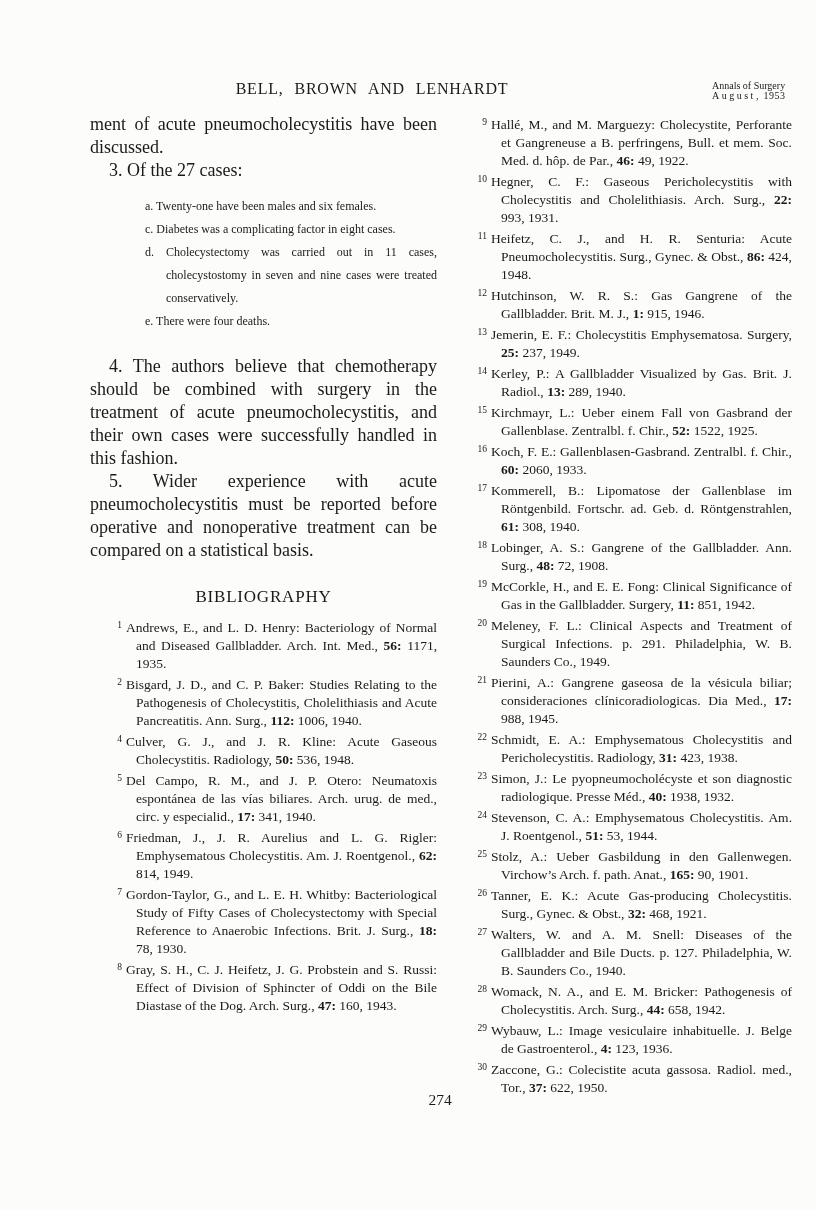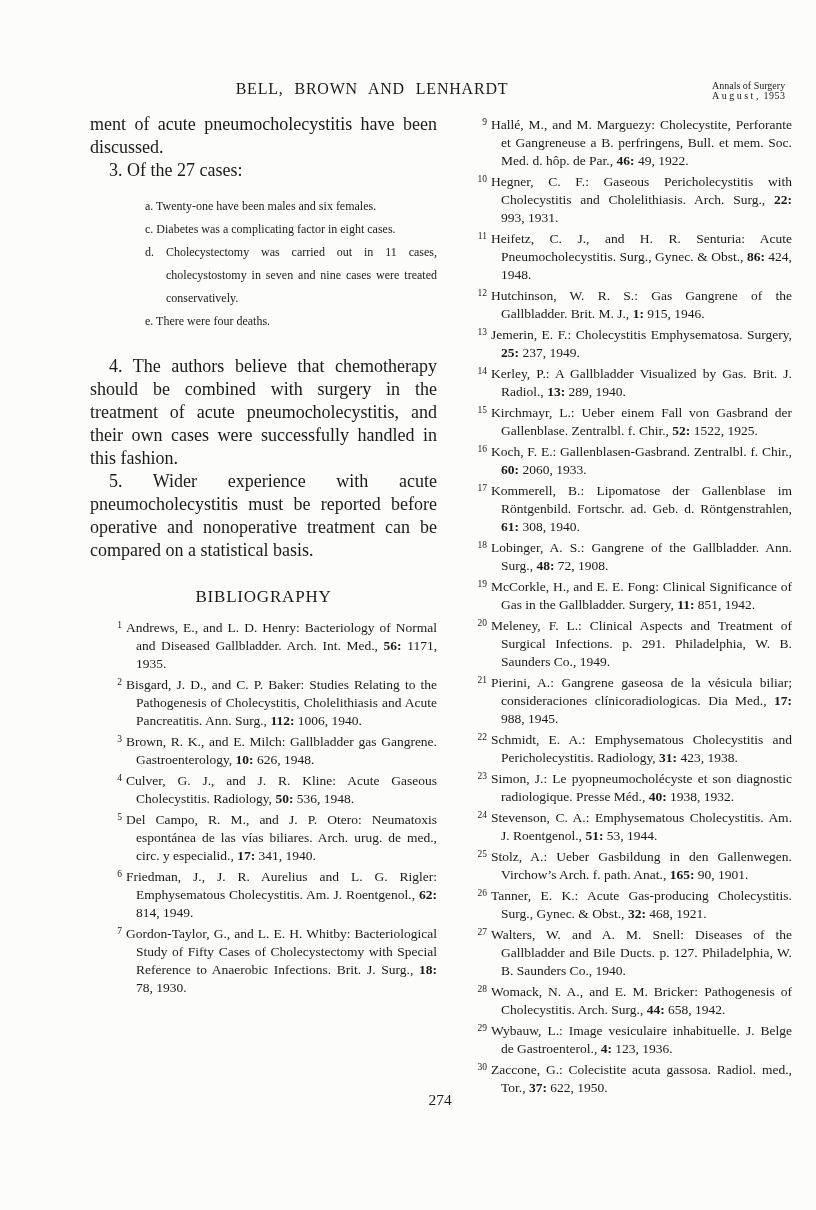--- a/index.html
+++ b/index.html
@@ -113,25 +113,25 @@
         <div class="sub-item">c. Diabetes was a complicating factor in eight cases.</div>
         <div class="sub-item">d. Cholecystectomy was carried out in 11 cases, cholecystostomy in seven and nine cases were treated conservatively.</div>
         <div class="sub-item">e. There were four deaths.</div>
       </div>
     <p class="body-par indent spaced">4. The authors believe that chemotherapy should be combined with surgery in the treatment of acute pneumocholecystitis, and their own cases were successfully handled in this fashion.</p>
     <p class="body-par indent">5. Wider experience with acute pneumocholecystitis must be reported before operative and nonoperative treatment can be compared on a statistical basis.</p>
     <h3 class="bib-heading">BIBLIOGRAPHY</h3>
     <div class="refs">
         <div class="ref"><span class="ref-num">1</span>Andrews, E., and L. D. Henry: Bacteriology of Normal and Diseased Gallbladder. Arch. Int. Med., <span class="vol">56:</span> 1171, 1935.</div>
         <div class="ref"><span class="ref-num">2</span>Bisgard, J. D., and C. P. Baker: Studies Relating to the Pathogenesis of Cholecystitis, Cholelithiasis and Acute Pancreatitis. Ann. Surg., <span class="vol">112:</span> 1006, 1940.</div>
-        <div class="ref"><span class="ref-num">3</span>Brown, R. K., and E. Milch: Gallbladder gas Gangrene. Gastroenterology, <span class="vol">10:</span> 626, 1948.</div>
         <div class="ref"><span class="ref-num">4</span>Culver, G. J., and J. R. Kline: Acute Gaseous Cholecystitis. Radiology, <span class="vol">50:</span> 536, 1948.</div>
         <div class="ref"><span class="ref-num">5</span>Del Campo, R. M., and J. P. Otero: Neumatoxis espontánea de las vías biliares. Arch. urug. de med., circ. y especialid., <span class="vol">17:</span> 341, 1940.</div>
         <div class="ref"><span class="ref-num">6</span>Friedman, J., J. R. Aurelius and L. G. Rigler: Emphysematous Cholecystitis. Am. J. Roentgenol., <span class="vol">62:</span> 814, 1949.</div>
         <div class="ref"><span class="ref-num">7</span>Gordon-Taylor, G., and L. E. H. Whitby: Bacteriological Study of Fifty Cases of Cholecystectomy with Special Reference to Anaerobic Infections. Brit. J. Surg., <span class="vol">18:</span> 78, 1930.</div>
+        <div class="ref"><span class="ref-num">8</span>Gray, S. H., C. J. Heifetz, J. G. Probstein and S. Russi: Effect of Division of Sphincter of Oddi on the Bile Diastase of the Dog. Arch. Surg., <span class="vol">47:</span> 160, 1943.</div>
       </div>
   </div>
 
   <div class="col col-right">
     <div class="refs">
         <div class="ref"><span class="ref-num">9</span>Hallé, M., and M. Marguezy: Cholecystite, Perforante et Gangreneuse a B. perfringens, Bull. et mem. Soc. Med. d. hôp. de Par., <span class="vol">46:</span> 49, 1922.</div>
         <div class="ref"><span class="ref-num">10</span>Hegner, C. F.: Gaseous Pericholecystitis with Cholecystitis and Cholelithiasis. Arch. Surg., <span class="vol">22:</span> 993, 1931.</div>
         <div class="ref"><span class="ref-num">11</span>Heifetz, C. J., and H. R. Senturia: Acute Pneumocholecystitis. Surg., Gynec. &amp; Obst., <span class="vol">86:</span> 424, 1948.</div>
         <div class="ref"><span class="ref-num">12</span>Hutchinson, W. R. S.: Gas Gangrene of the Gallbladder. Brit. M. J., <span class="vol">1:</span> 915, 1946.</div>
         <div class="ref"><span class="ref-num">13</span>Jemerin, E. F.: Cholecystitis Emphysematosa. Surgery, <span class="vol">25:</span> 237, 1949.</div>

